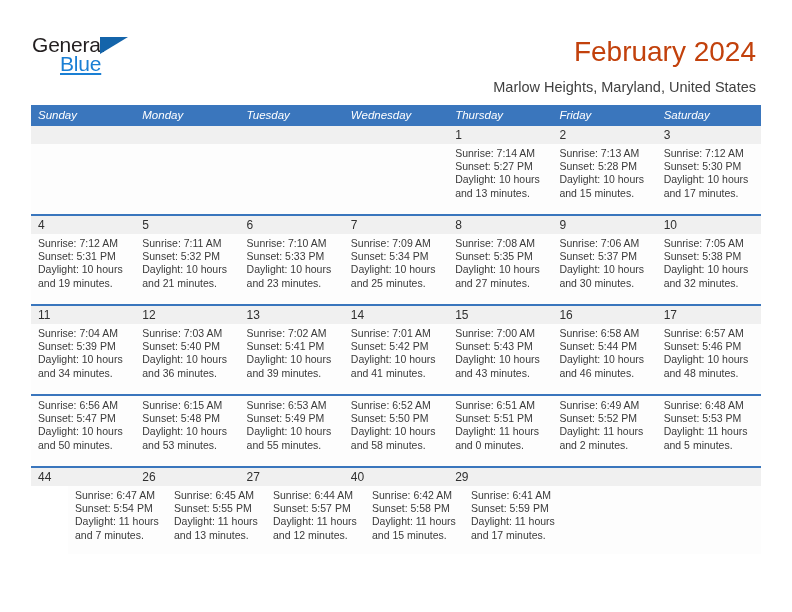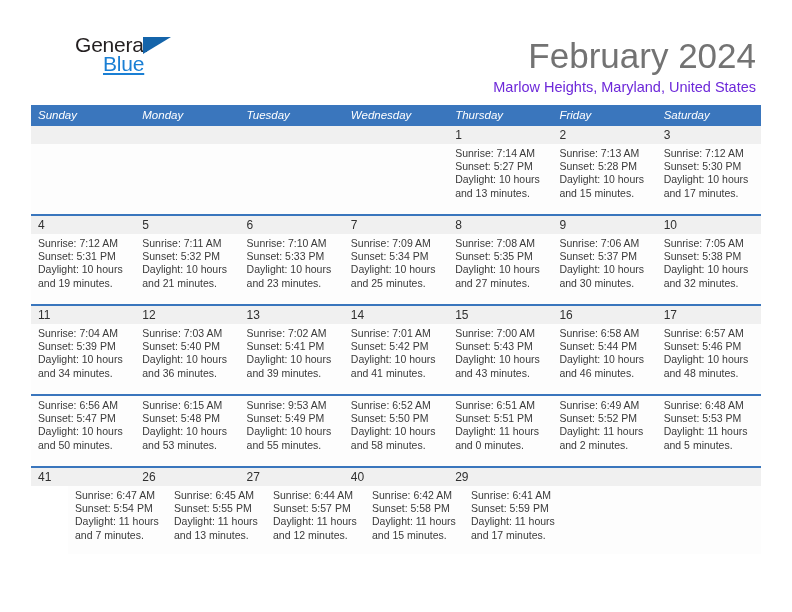--- a/index.html
+++ b/index.html
@@ -26,21 +26,20 @@
     position: absolute;
     left: 0; right: 0; top: 0;
     height: 100px;
   }
   .logo {
     position: absolute;
     left: 32px;
     top: 33px;
     width: 180px;
     height: 52px;
-    margin-left: 43px;
   }
   .logo-general {
     position: absolute;
     left: 0;
     top: 0;
     font-size: 21px;
     letter-spacing: -0.2px;
     color: #231f20;
     font-family: "Liberation Sans", sans-serif;
   }
@@ -61,32 +60,32 @@
     width: 0;
     height: 0;
     border-left: 28px solid #1464aa;
     border-bottom: 17px solid transparent;
   }
 
   .title {
     position: absolute;
     right: 36px;
     top: 36px;
-    font-size: 35px;
-    color: #737373;
+    font-size: 28px;
+    color: #c2410c;
     font-weight: normal;
     white-space: nowrap;
     text-align: center;
   }
   .subtitle {
     position: absolute;
     right: 36px;
     top: 79px;
     font-size: 14.5px;
-    color: #6d28d9;
+    color: #404040;
     white-space: nowrap;
     text-align: right;
   }
 
   
   .cal {
     position: absolute;
     left: 31px;
     top: 105px;
     width: 730px;
@@ -325,21 +324,21 @@
               <div class="ln">Daylight: 10 hours</div>
               <div class="ln">and 50 minutes.</div>
             </div>
             <div class="icell">
               <div class="ln">Sunrise: 6:15 AM</div>
               <div class="ln">Sunset: 5:48 PM</div>
               <div class="ln">Daylight: 10 hours</div>
               <div class="ln">and 53 minutes.</div>
             </div>
             <div class="icell">
-              <div class="ln">Sunrise: 9:53 AM</div>
+              <div class="ln">Sunrise: 6:53 AM</div>
               <div class="ln">Sunset: 5:49 PM</div>
               <div class="ln">Daylight: 10 hours</div>
               <div class="ln">and 55 minutes.</div>
             </div>
             <div class="icell">
               <div class="ln">Sunrise: 6:52 AM</div>
               <div class="ln">Sunset: 5:50 PM</div>
               <div class="ln">Daylight: 10 hours</div>
               <div class="ln">and 58 minutes.</div>
             </div>
@@ -358,21 +357,21 @@
             <div class="icell">
               <div class="ln">Sunrise: 6:48 AM</div>
               <div class="ln">Sunset: 5:53 PM</div>
               <div class="ln">Daylight: 11 hours</div>
               <div class="ln">and 5 minutes.</div>
             </div>
           </div>
         </div>
         <div class="week last">
           <div class="numband">
-            <div class="ncell">41</div>
+            <div class="ncell">44</div>
             <div class="ncell">26</div>
             <div class="ncell">27</div>
             <div class="ncell">40</div>
             <div class="ncell">29</div>
             <div class="ncell"></div>
             <div class="ncell"></div>
           </div>
           <div class="infoband">
             <div class="icell">
               <div class="ln">Sunrise: 6:47 AM</div>

